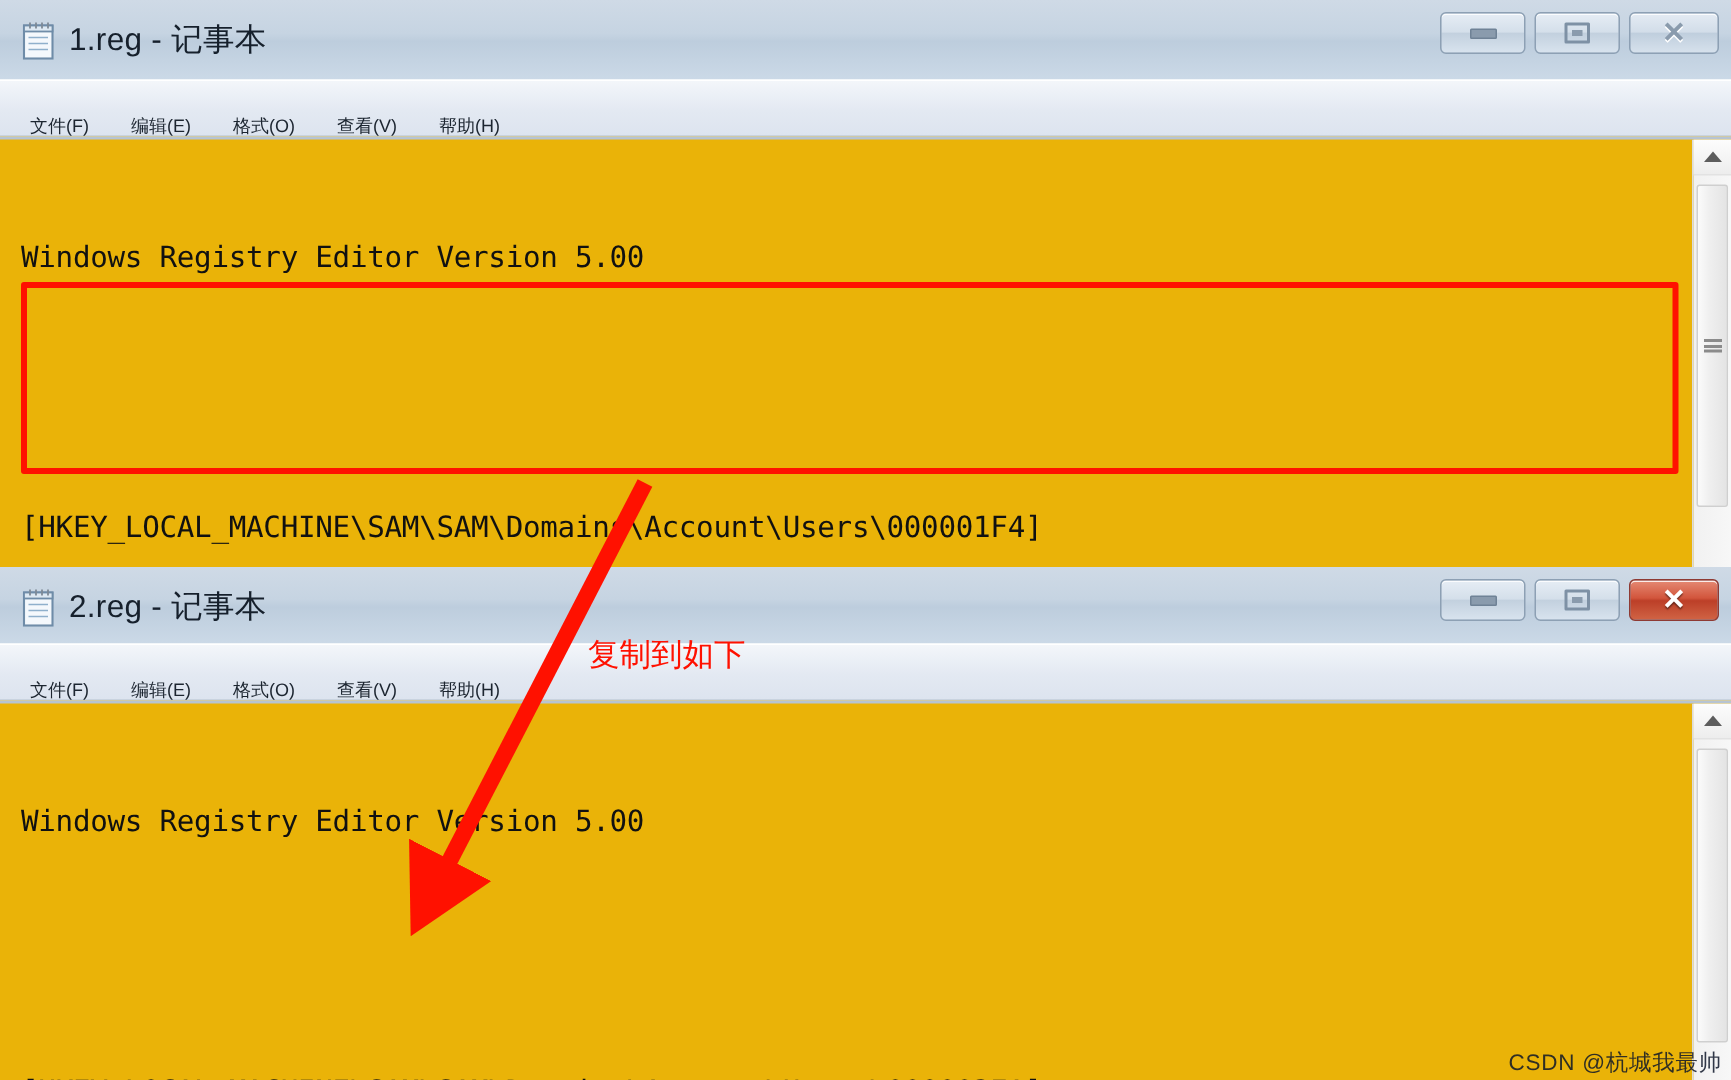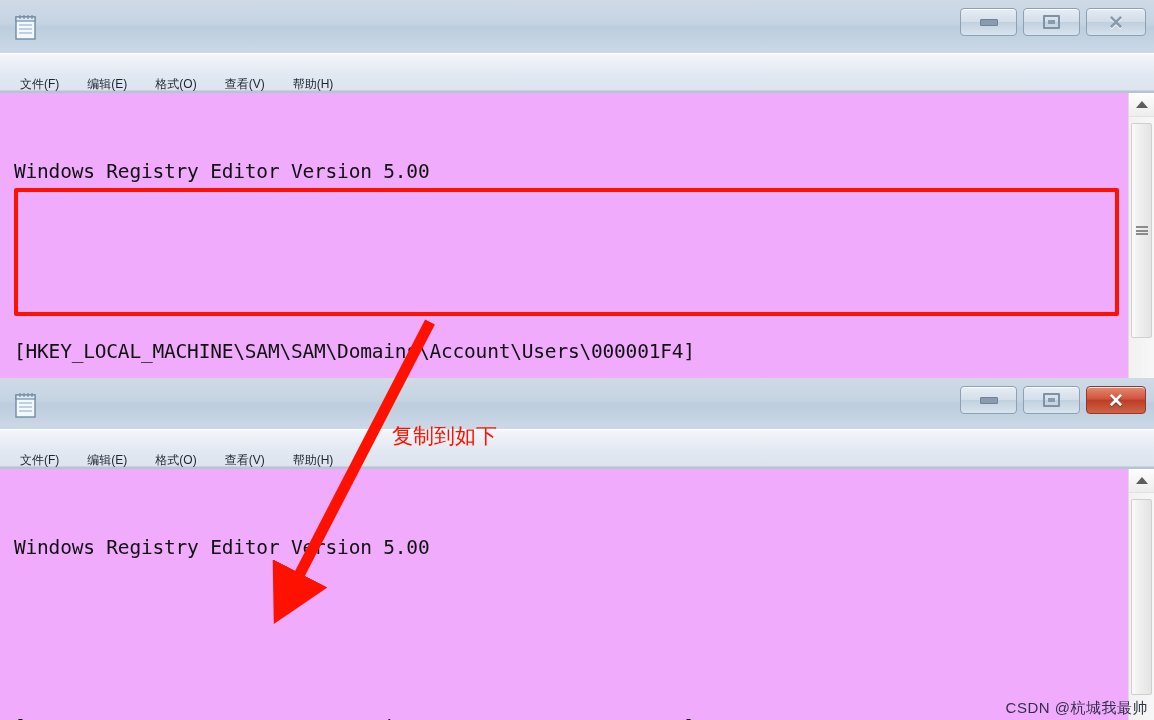--- a/index.html
+++ b/index.html
@@ -61,21 +61,21 @@
   .menubar {
     height: 37px;
     background: linear-gradient(to bottom, #f3f6fa 0%, #e3e9f2 55%, #dde4ef 100%);
     border-bottom: 1px solid #c9d3df;
     display: flex; align-items: center; padding-left: 20px; gap: 28px;
   }
   .menu-item { font-size: 12px; color: #1c2530; white-space: nowrap; margin-top: 24px; }
 
   .textarea-wrap {
     position: relative;
-    background: #f0abfc;
+    background: #eab308;
     border-top: 2px solid #b7c4d2;
     height: calc(100% - 91px);
     overflow: hidden;
   }
   .win-bottom .textarea-wrap { height: calc(100% - 89px); }
 
   .text-body {
     position: absolute; left: 14px; top: 4px; right: 30px;
     font-family: "DejaVu Sans Mono", monospace;
     font-size: 19.5px;
@@ -146,20 +146,21 @@
             <line x1="5" y1="20" x2="18" y2="20"></line>
           </g>
           <g stroke="#7e8a96" stroke-width="1.2">
             <line x1="6" y1="2" x2="6" y2="6"></line>
             <line x1="10" y1="2" x2="10" y2="6"></line>
             <line x1="14" y1="2" x2="14" y2="6"></line>
             <line x1="18" y1="2" x2="18" y2="6"></line>
           </g>
         </svg>
       </span>
+      <span class="tb-title">1.reg - 记事本</span>
 
       <div class="tb-buttons">
         <div class="tb-btn">
           <span class="glyph-min"></span>
         </div>
         <div class="tb-btn">
           <span class="glyph-max"></span>
         </div>
         <div class="tb-btn close-inactive">
           <span class="glyph-x">✕</span>
@@ -216,20 +217,21 @@
             <line x1="5" y1="20" x2="18" y2="20"></line>
           </g>
           <g stroke="#7e8a96" stroke-width="1.2">
             <line x1="6" y1="2" x2="6" y2="6"></line>
             <line x1="10" y1="2" x2="10" y2="6"></line>
             <line x1="14" y1="2" x2="14" y2="6"></line>
             <line x1="18" y1="2" x2="18" y2="6"></line>
           </g>
         </svg>
       </span>
+      <span class="tb-title">2.reg - 记事本</span>
 
       <div class="tb-buttons">
         <div class="tb-btn">
           <span class="glyph-min"></span>
         </div>
         <div class="tb-btn">
           <span class="glyph-max"></span>
         </div>
         <div class="tb-btn close-active">
           <span class="glyph-x on">✕</span>

